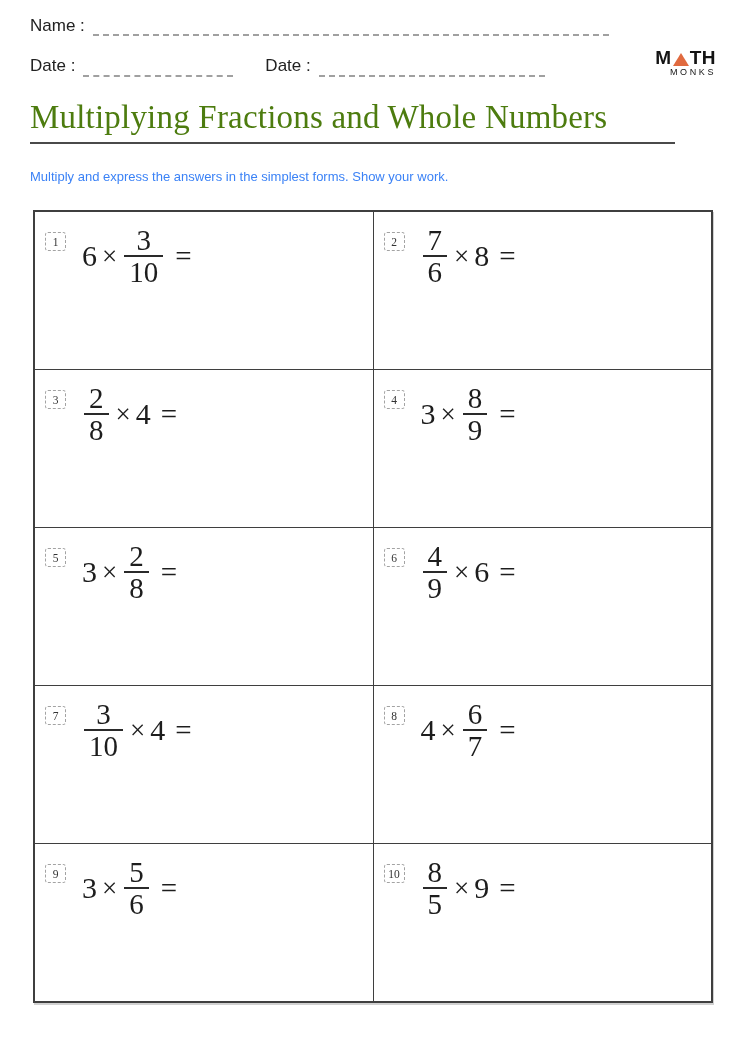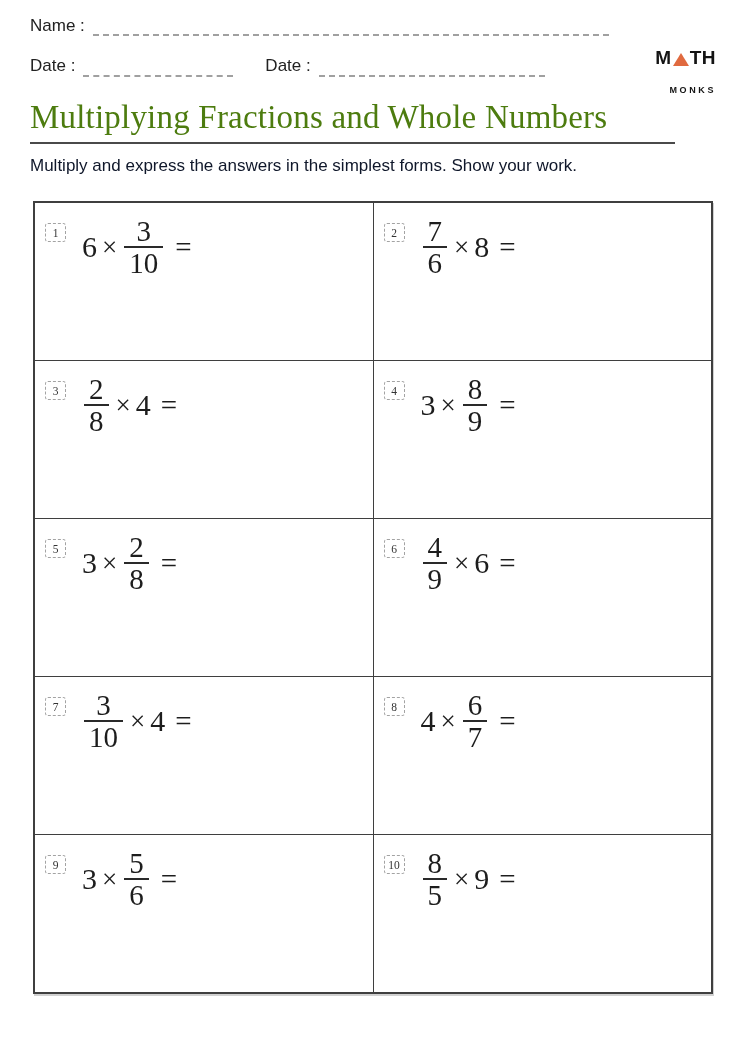--- a/index.html
+++ b/index.html
@@ -32,31 +32,31 @@
   .logo { position:absolute; top:48px; right:26px; text-align:right; }
   .logo-top { display:flex; align-items:flex-end; justify-content:flex-end;
     font-weight:700; font-size:19px; letter-spacing:0.5px; color:#141414; line-height:1; }
   .logo-triangle {
     width:0; height:0;
     border-left:8px solid transparent;
     border-right:8px solid transparent;
     border-bottom:13px solid #e06a3f;
     margin:0 1px 1px 1px;
   }
-  .logo-sub { font-size:9px; font-weight:700; letter-spacing:2.6px; color:#141414; margin-top:18px; }
+  .logo-sub { font-size:9px; font-weight:400; letter-spacing:2.6px; color:#141414; margin-top:0; }
 
   
   .title {
     margin:22px 30px 0 30px;
     font-family:"Liberation Serif", serif;
     font-size:33px; font-weight:500; letter-spacing:0.2px;
     color:#4d7c0f; line-height:1.1;
   }
   .title-rule { margin:7px 0 0 30px; width:645px; border-top:2px solid #4a4a4a; }
-  .instruction { margin:11px 30px 0 30px; font-size:17px; color:#0f172a; line-height:1.25; }
+  .instruction { margin:25px 30px 0 30px; font-size:13px; color:#3b82f6; line-height:1.25; }
 
   
   .problems-grid {
     margin:25px 0 0 33px;
     width:676px;
     display:grid;
     grid-template-columns:1fr 1fr;
     grid-auto-rows:157px;
     gap:1px;
     background:#3f3f3f;

